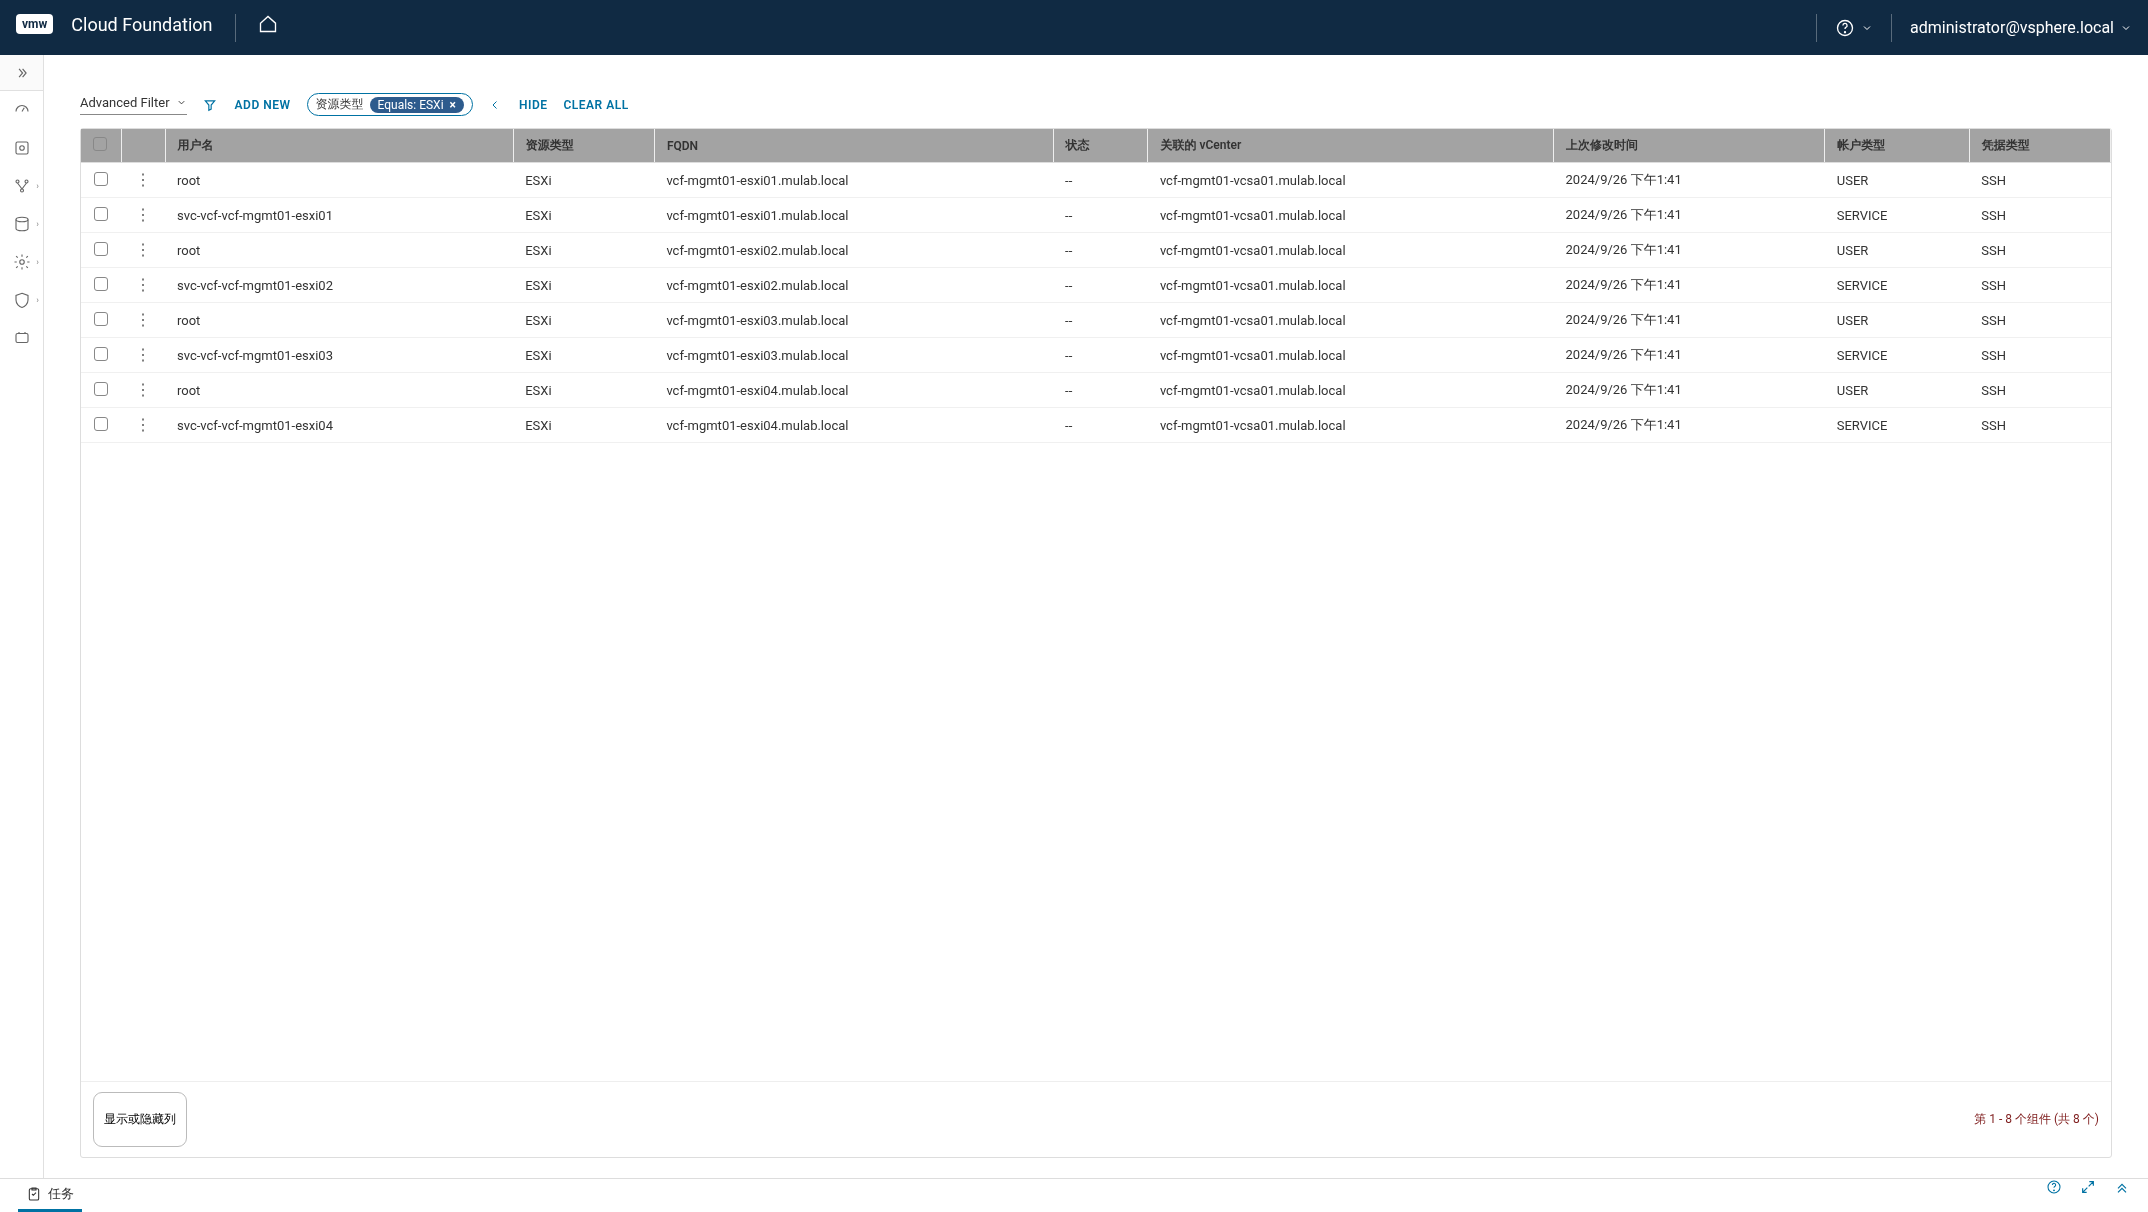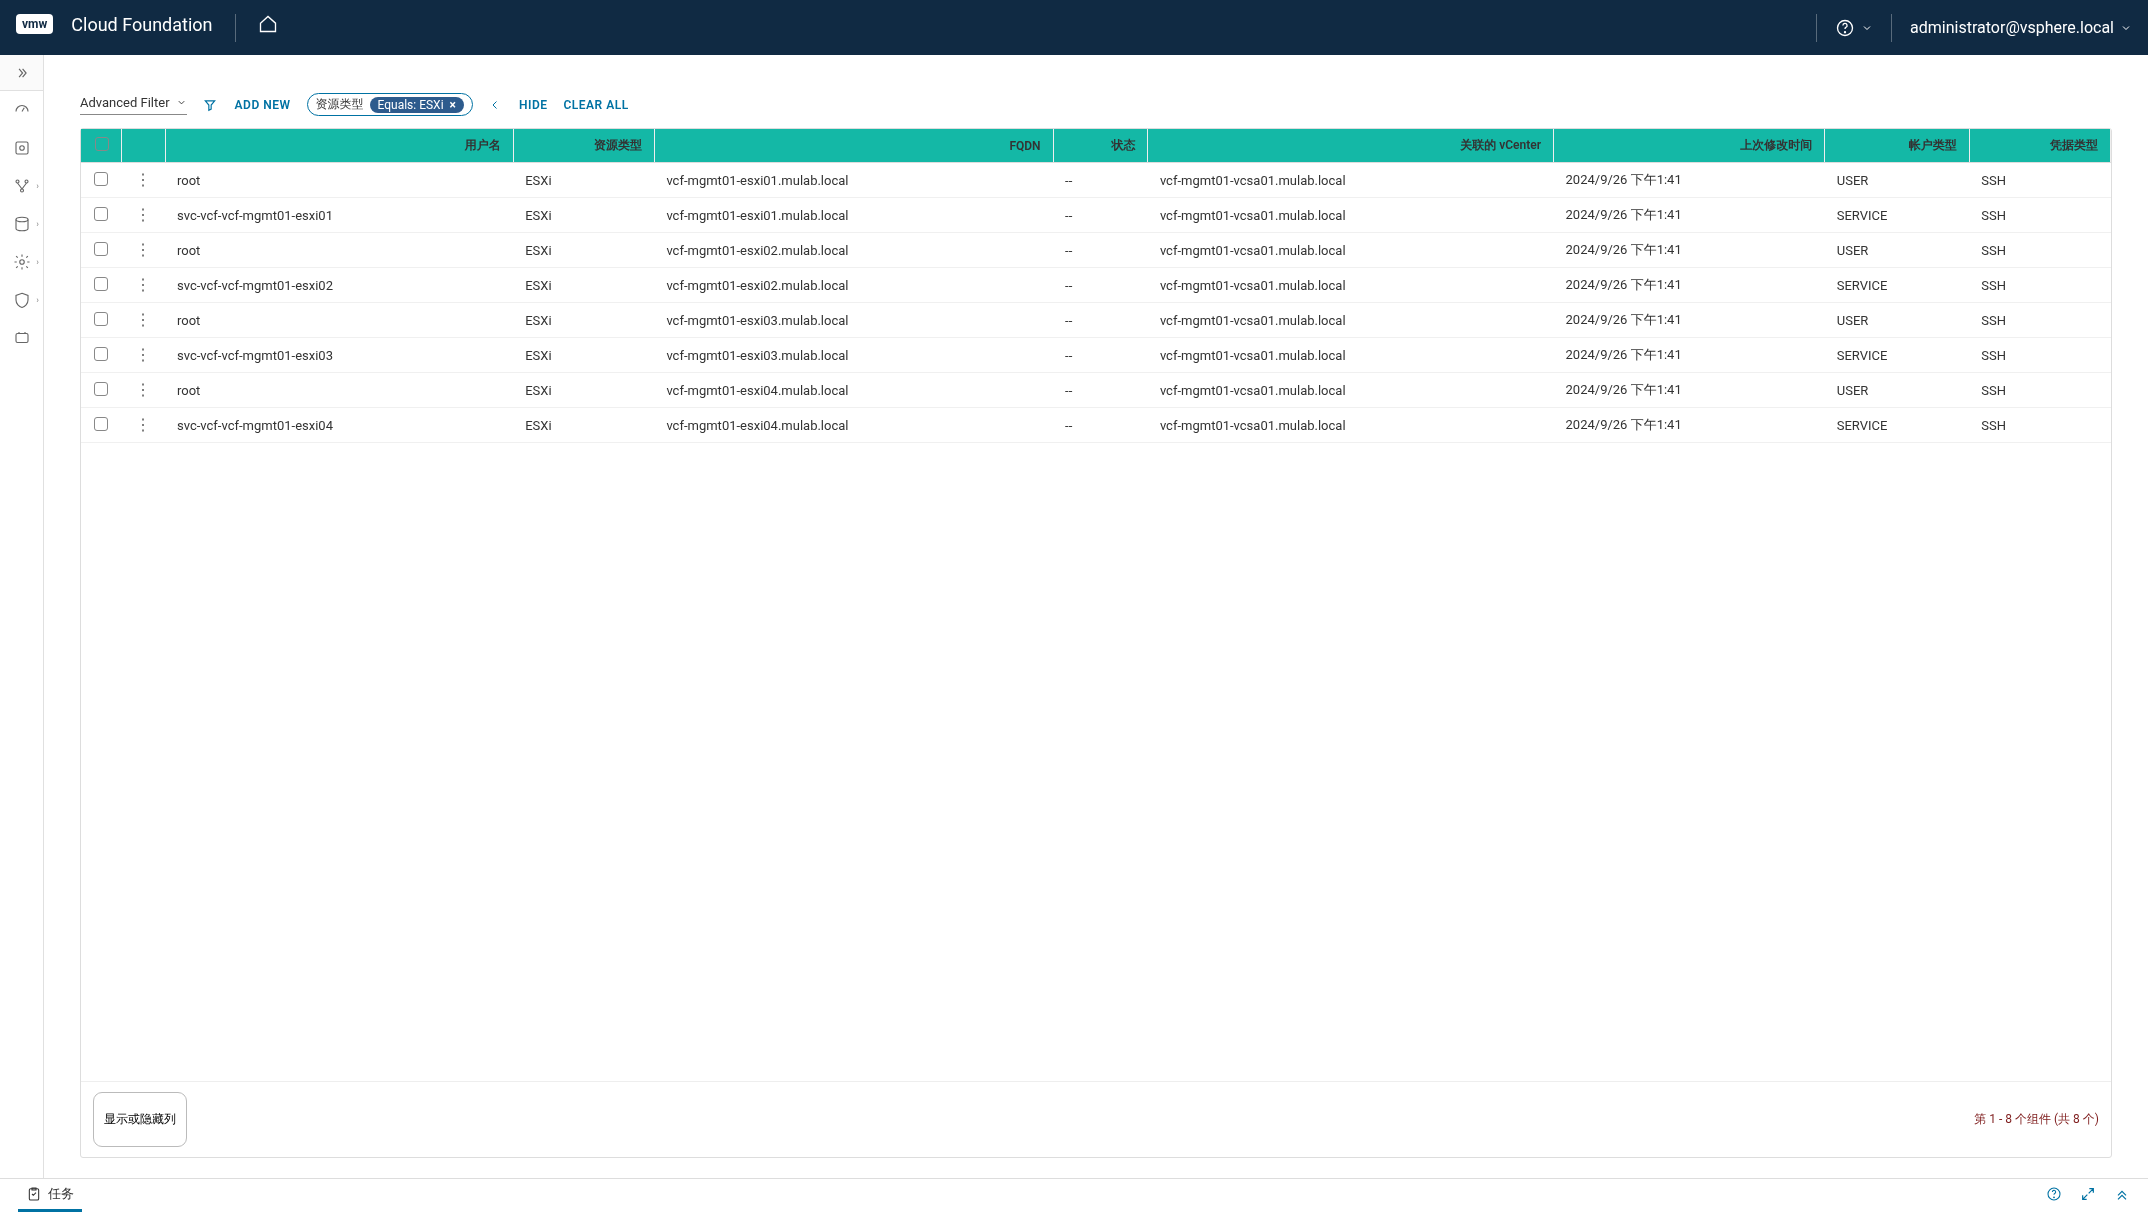--- a/index.html
+++ b/index.html
@@ -196,22 +196,22 @@
       flex-direction: column;
       flex: 1;
       min-height: 0;
     }
     .data-table {
       width: 100%;
       border-collapse: collapse;
       font-size: 13px;
     }
     .data-table thead th {
-      background: #14b8a6;
-      text-align: right;
+      background: #a3a3a3;
+      text-align: left;
       padding: 8px 12px;
       font-weight: 600;
       border-bottom: 1px solid #ddd;
       border-right: 1px solid #eee;
       color: #333;
       font-size: 12px;
     }
     .data-table tbody td {
       padding: 8px 12px;
       border-bottom: 1px solid #f0f0f0;
@@ -247,21 +247,20 @@
     }
     .pagination-info {
       margin-left: auto;
       color: #7f1d1d;
     }
     
     .bottom-bar {
       height: 34px;
       border-top: 1px solid #ddd;
       display: flex;
-      align-items: center;
       padding: 0 18px;
       background: #fff;
     }
     .tasks-tab {
       display: flex;
       align-items: center;
       gap: 6px;
       padding: 0 8px;
       height: 100%;
       border-bottom: 3px solid #0072a3;

